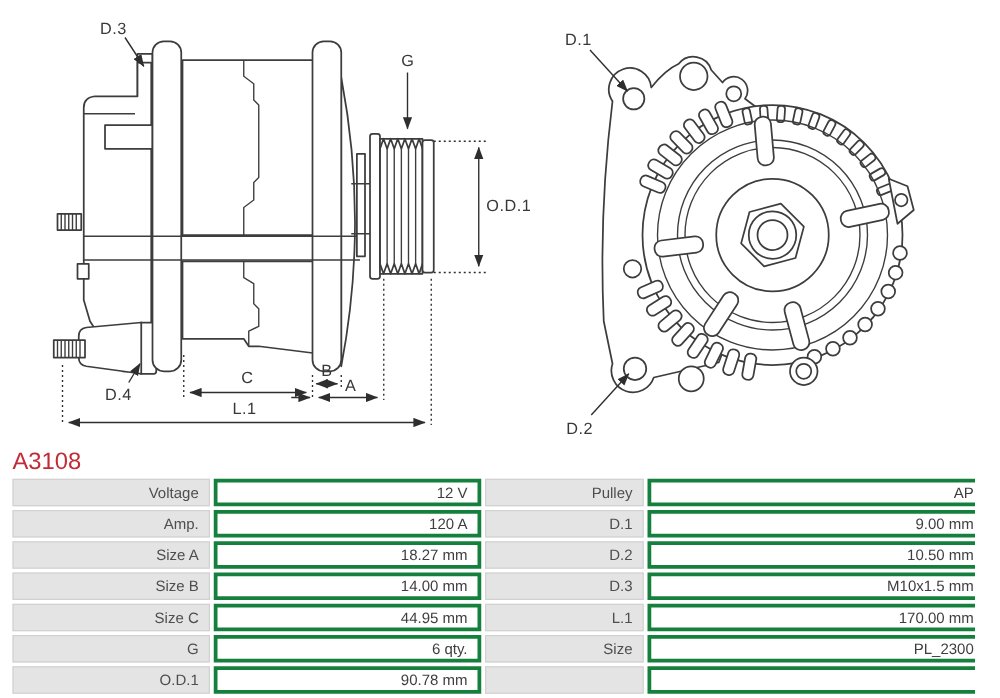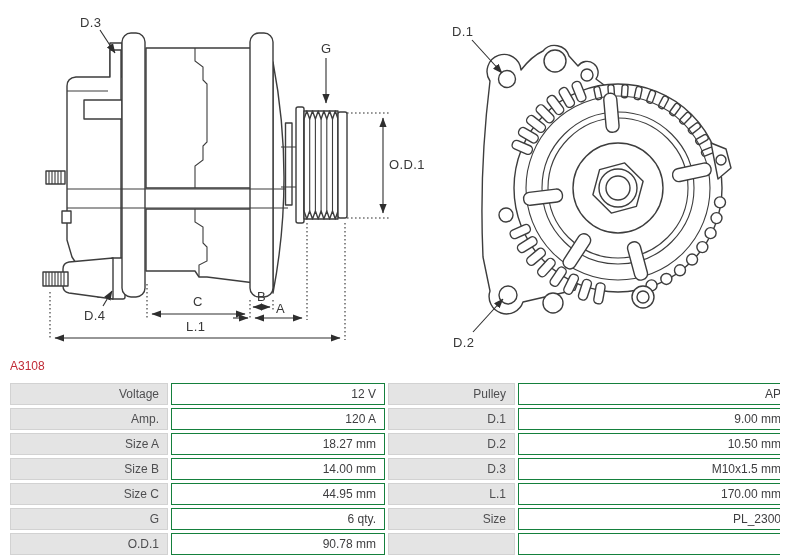--- a/index.html
+++ b/index.html
@@ -5,28 +5,28 @@
   html,body{margin:0;padding:0;background:#fff;}
   #stage{position:relative;width:780px;height:558px;background:#fff;overflow:hidden;
          font-family:"Liberation Sans", sans-serif;}
   svg{display:block;}
   svg .ln{stroke:#3d3d3d;stroke-width:1.4;fill:none;stroke-linejoin:round;stroke-linecap:round;}
   svg .fw{fill:#ffffff;stroke:#3d3d3d;stroke-width:1.4;stroke-linejoin:round;}
   svg .thin{stroke:#3d3d3d;stroke-width:1.1;fill:none;}
   svg .dim{stroke:#2e2e2e;stroke-width:1.1;fill:none;}
   svg .dot{stroke:#2e2e2e;stroke-width:1.1;fill:none;stroke-dasharray:1.6 2.4;}
   svg text{fill:#383838;font-family:"Liberation Sans", sans-serif;font-size:13px;letter-spacing:.4px;}
-  #part-number{position:absolute;left:10px;top:359px;font-size:12px;font-weight:400;}
+  #part-number{position:absolute;left:10px;top:359px;font-size:19px;font-weight:400;}
   #spec-table{position:absolute;left:10px;top:383px;width:781px;display:grid;
               grid-template-columns:158px 214px 127px 272px;gap:3px;}
   .spec-row{display:contents;}
   .cell{height:22px;box-sizing:border-box;display:flex;align-items:center;
         justify-content:flex-end;padding:0 8px 0 4px;font-size:12px;}
   .label-cell{background:#e4e4e4;border:1px solid #d2d2d2;color:#4e4e50;padding-left:44px;}
-  .value-cell{background:#ffffff;border:1px solid #15803d;color:#3e3e40;}
+  .value-cell{background:#ffffff;border:3px solid #15803d;color:#3e3e40;}
 </style>
 </head>
 <body>
 
 <div id="stage">
 
   <svg id="diagram" width="800" height="358" viewBox="0 0 800 358">
     <defs>
       <marker id="arrE" viewBox="0 0 8 6" refX="7.5" refY="3" markerWidth="9" markerHeight="7" orient="auto">
         <path d="M0,0 L8,3 L0,6 Z" fill="#2e2e2e"></path>

